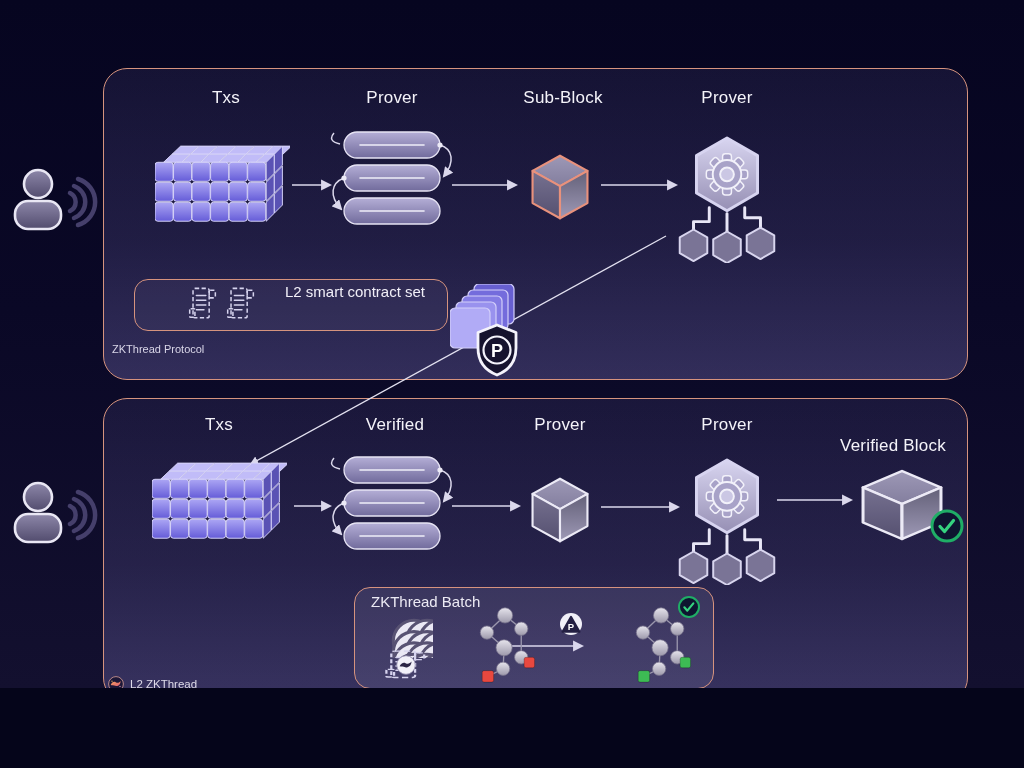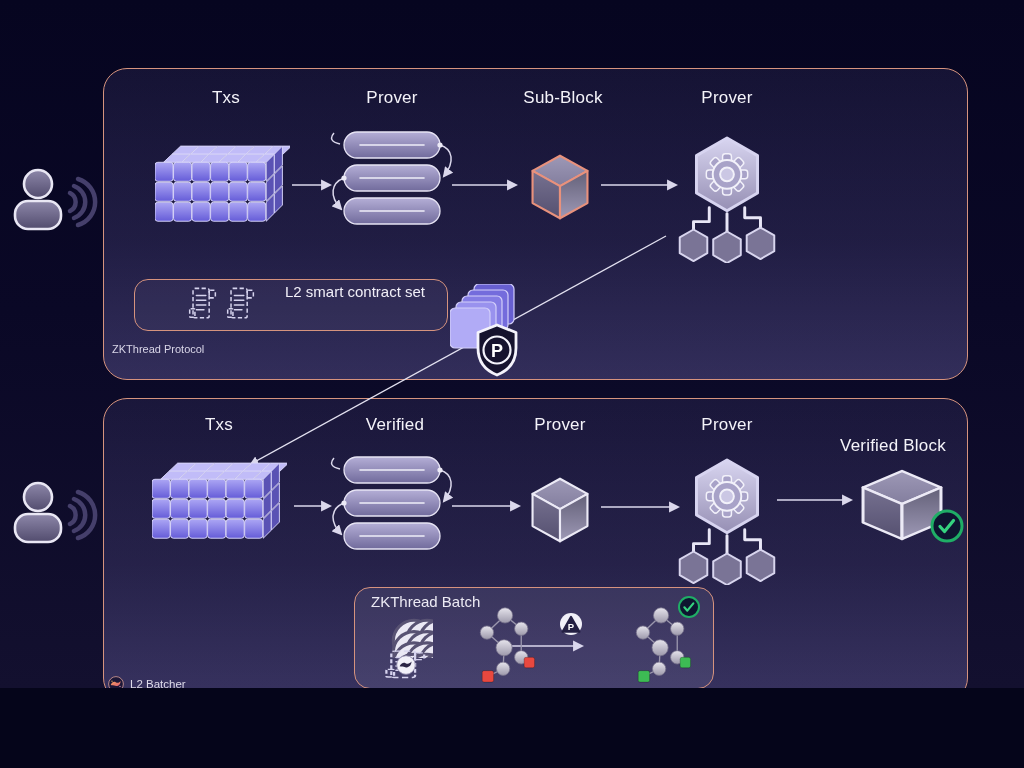--- a/index.html
+++ b/index.html
@@ -391,16 +391,16 @@
       </svg>
     <svg style="position:absolute;left:268px;top:16px;--leaf:#3dbb54" width="78" height="80" viewBox="0 0 78 84">
         <use href="#mtree"></use>
       </svg>
   </div>
 
   <div id="l2-tag">
     <svg width="16" height="16" viewBox="0 0 26 26">
         <use href="#snLogo"></use>
       </svg>
-    <span>L2 Batcher</span>
+    <span>L2 ZKThread</span>
   </div>
 
 </div>
 
 </body></html>

